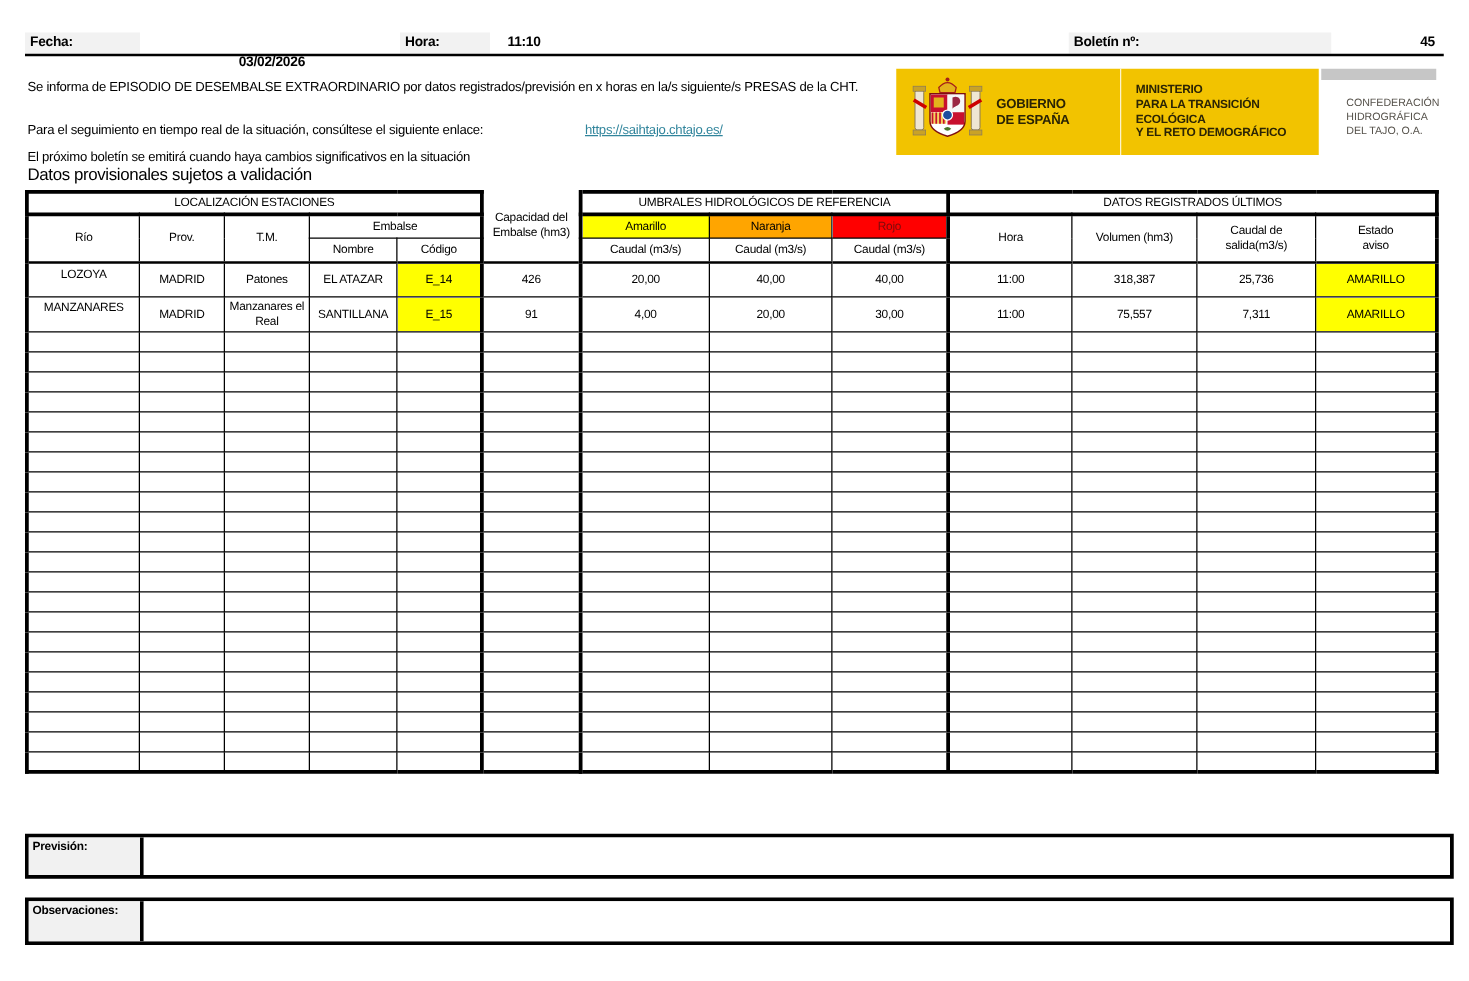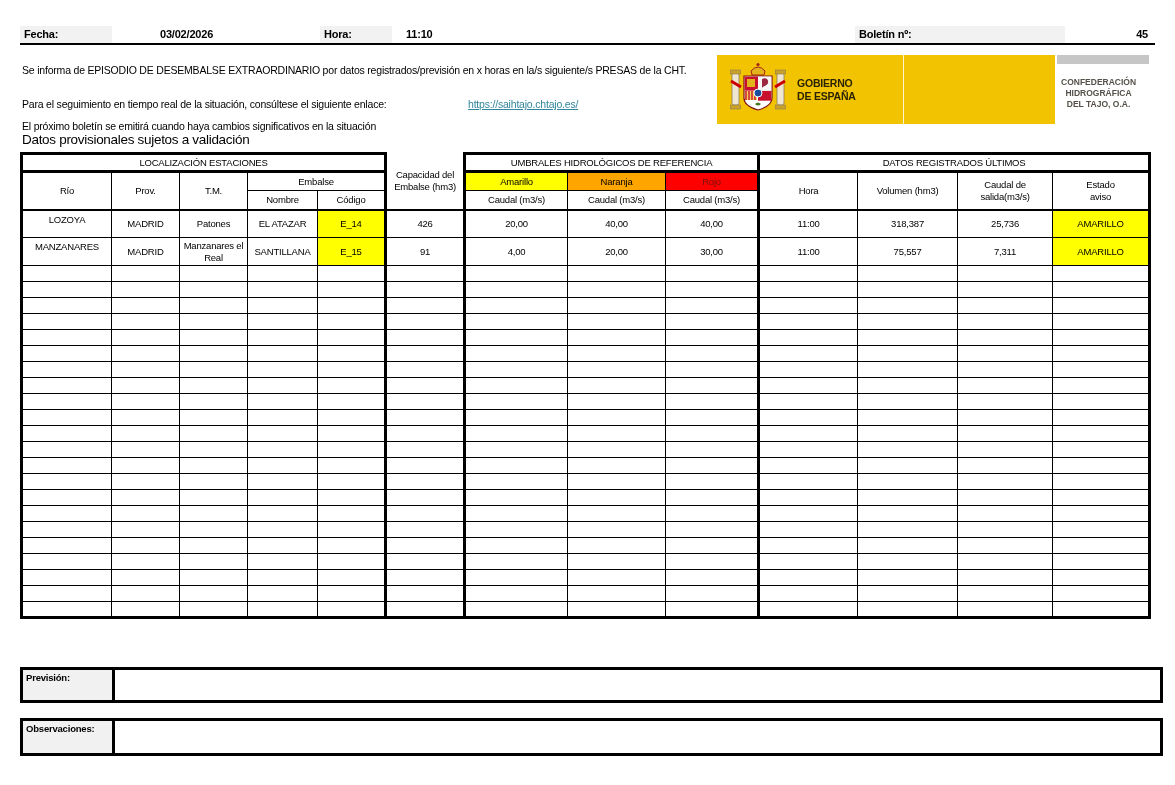--- a/index.html
+++ b/index.html
@@ -24,22 +24,22 @@
 
   
   .logo-wrap { position:absolute; left:717px; top:55px; height:69px; display:flex; }
   .logo-yellow { width:338px; height:69px; background:#F2C300; display:flex; align-items:center; }
   .coa { margin-left:12px; flex:0 0 auto; }
   .gob-text { width:106px; margin-left:10px; font-size:10.5px; font-weight:bold; color:#2b2404; line-height:1.15; }
   .logo-divider { width:1px; height:69px; background:rgba(255,255,255,.8); }
   .min-text { margin-left:12px; font-size:9.5px; font-weight:bold; color:#2b2404; line-height:1.25; }
   .logo-right { width:95px; margin-left:2px; position:relative; }
   .logo-graybar { position:absolute; top:0; left:0; width:92px; height:9px; background:#c6c6c6; }
-  .conf-text { position:absolute; top:22px; left:4px; font-size:8.5px; font-weight:bold;
-               color:#55514a; line-height:1.3; letter-spacing:0;text-align:center; }
+  .conf-text { position:absolute; top:22px; left:20px; font-size:8.5px; font-weight:normal;
+               color:#55514a; line-height:1.3; letter-spacing:0; }
 
   
   table.grid { position:absolute; left:20px; top:152px; width:1128px;
                border-collapse:collapse; table-layout:fixed; font-size:9.5px; }
   table.grid td, table.grid th { border:1px solid #000; text-align:center; vertical-align:middle;
                padding:0 2px; overflow:hidden; font-weight:normal; line-height:1.25; }
   tr.band   { height:18px; }
   tr.hdr2   { height:19px; }
   tr.hdr3   { height:19px; }
   tr.data   { height:28px; }
@@ -62,21 +62,21 @@
   .note-label { width:92px; background:#f1f1f1; border-right:3px solid #000;
                 font-weight:bold; font-size:9.5px; padding:2px 3px; text-align:left; }
   .note-content { flex:1; background:#fff; }
 </style>
 </head>
 <body>
 
 <div class="page">
 
   <div class="meta-label" style="left:20px; top:26px; width:92px;">Fecha:</div>
-  <div class="meta-value" style="left:160px; top:28px; width:115px; text-align:left;">03/02/2026</div>
+  <div class="meta-value" style="left:160px; top:44px; width:115px; text-align:center;">03/02/2026</div>
   <div class="meta-label" style="left:320px; top:26px; width:72px;">Hora:</div>
   <div class="meta-value" style="left:406px; top:28px;">11:10</div>
   <div class="meta-label" style="left:855px; top:26px; width:210px; text-align:left;">Boletín nº:</div>
   <div class="meta-value" style="left:1065px; top:28px; width:83px; text-align:right;">45</div>
   <div class="top-rule"></div>
 
   <div class="intro-line" style="top:64px; width:690px;">Se informa de EPISODIO DE DESEMBALSE EXTRAORDINARIO por datos registrados/previsión en x horas en la/s siguiente/s PRESAS de la CHT.</div>
   <div class="intro-line" style="top:98px;">Para el seguimiento en tiempo real de la situación, consúltese el siguiente enlace:</div>
   <a class="intro-link" style="left:468px; top:98px;" href="#">https://saihtajo.chtajo.es/</a>
   <div class="intro-line" style="top:120px;">El próximo boletín se emitirá cuando haya cambios significativos en la situación</div>
@@ -109,20 +109,25 @@
           <path d="M17 30 v9 M20 30 v9 M23 30 v9 M26 30 v9" stroke="#c8102e" stroke-width="1.4"></path>
           <circle cx="29" cy="32" r="4" fill="#1d4e9e" stroke="#fff" stroke-width="1"></circle>
           <path d="M26 43 q3 -3 6 0 q-3 3 -6 0" fill="#4a7729"></path>
         </svg>
       </span>
       <div class="gob-text">
         <div>GOBIERNO</div>
         <div>DE ESPAÑA</div>
       </div>
       <div class="logo-divider"></div>
+      <div class="min-text">
+        <div>MINISTERIO</div>
+        <div>PARA LA TRANSICIÓN ECOLÓGICA</div>
+        <div>Y EL RETO DEMOGRÁFICO</div>
+      </div>
     </div>
     <div class="logo-right">
       <div class="logo-graybar"></div>
       <div class="conf-text">
         <div>CONFEDERACIÓN</div>
         <div>HIDROGRÁFICA</div>
         <div>DEL TAJO, O.A.</div>
       </div>
     </div>
   </div>

